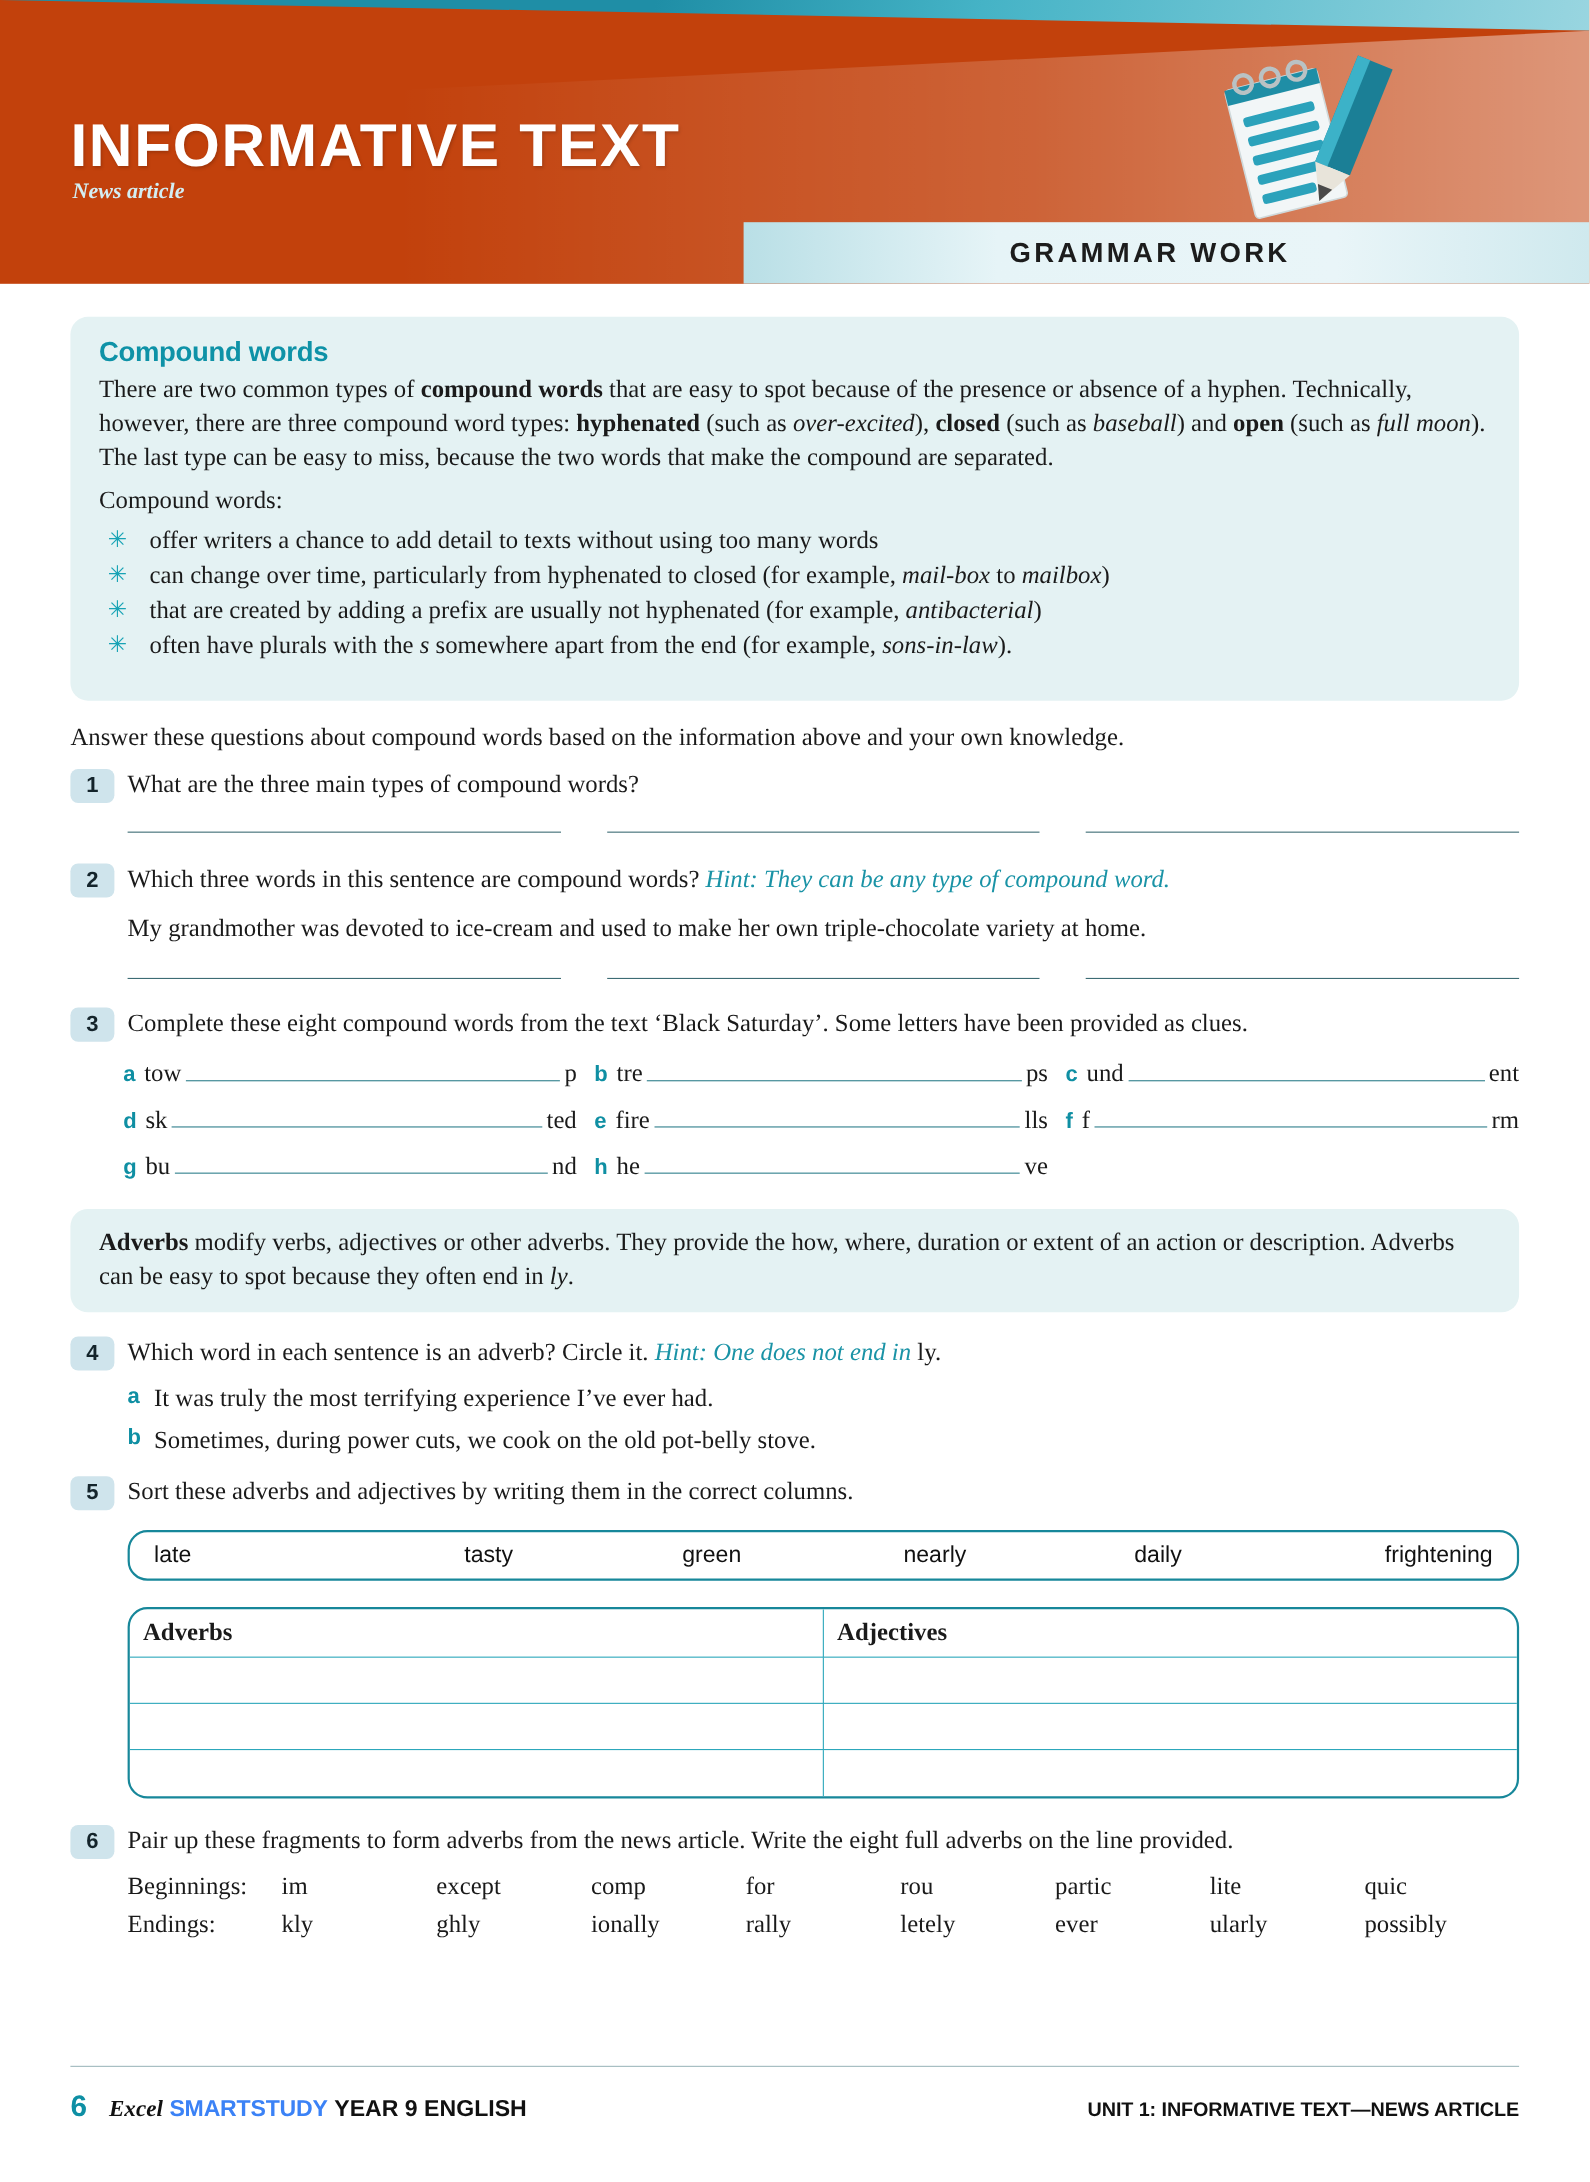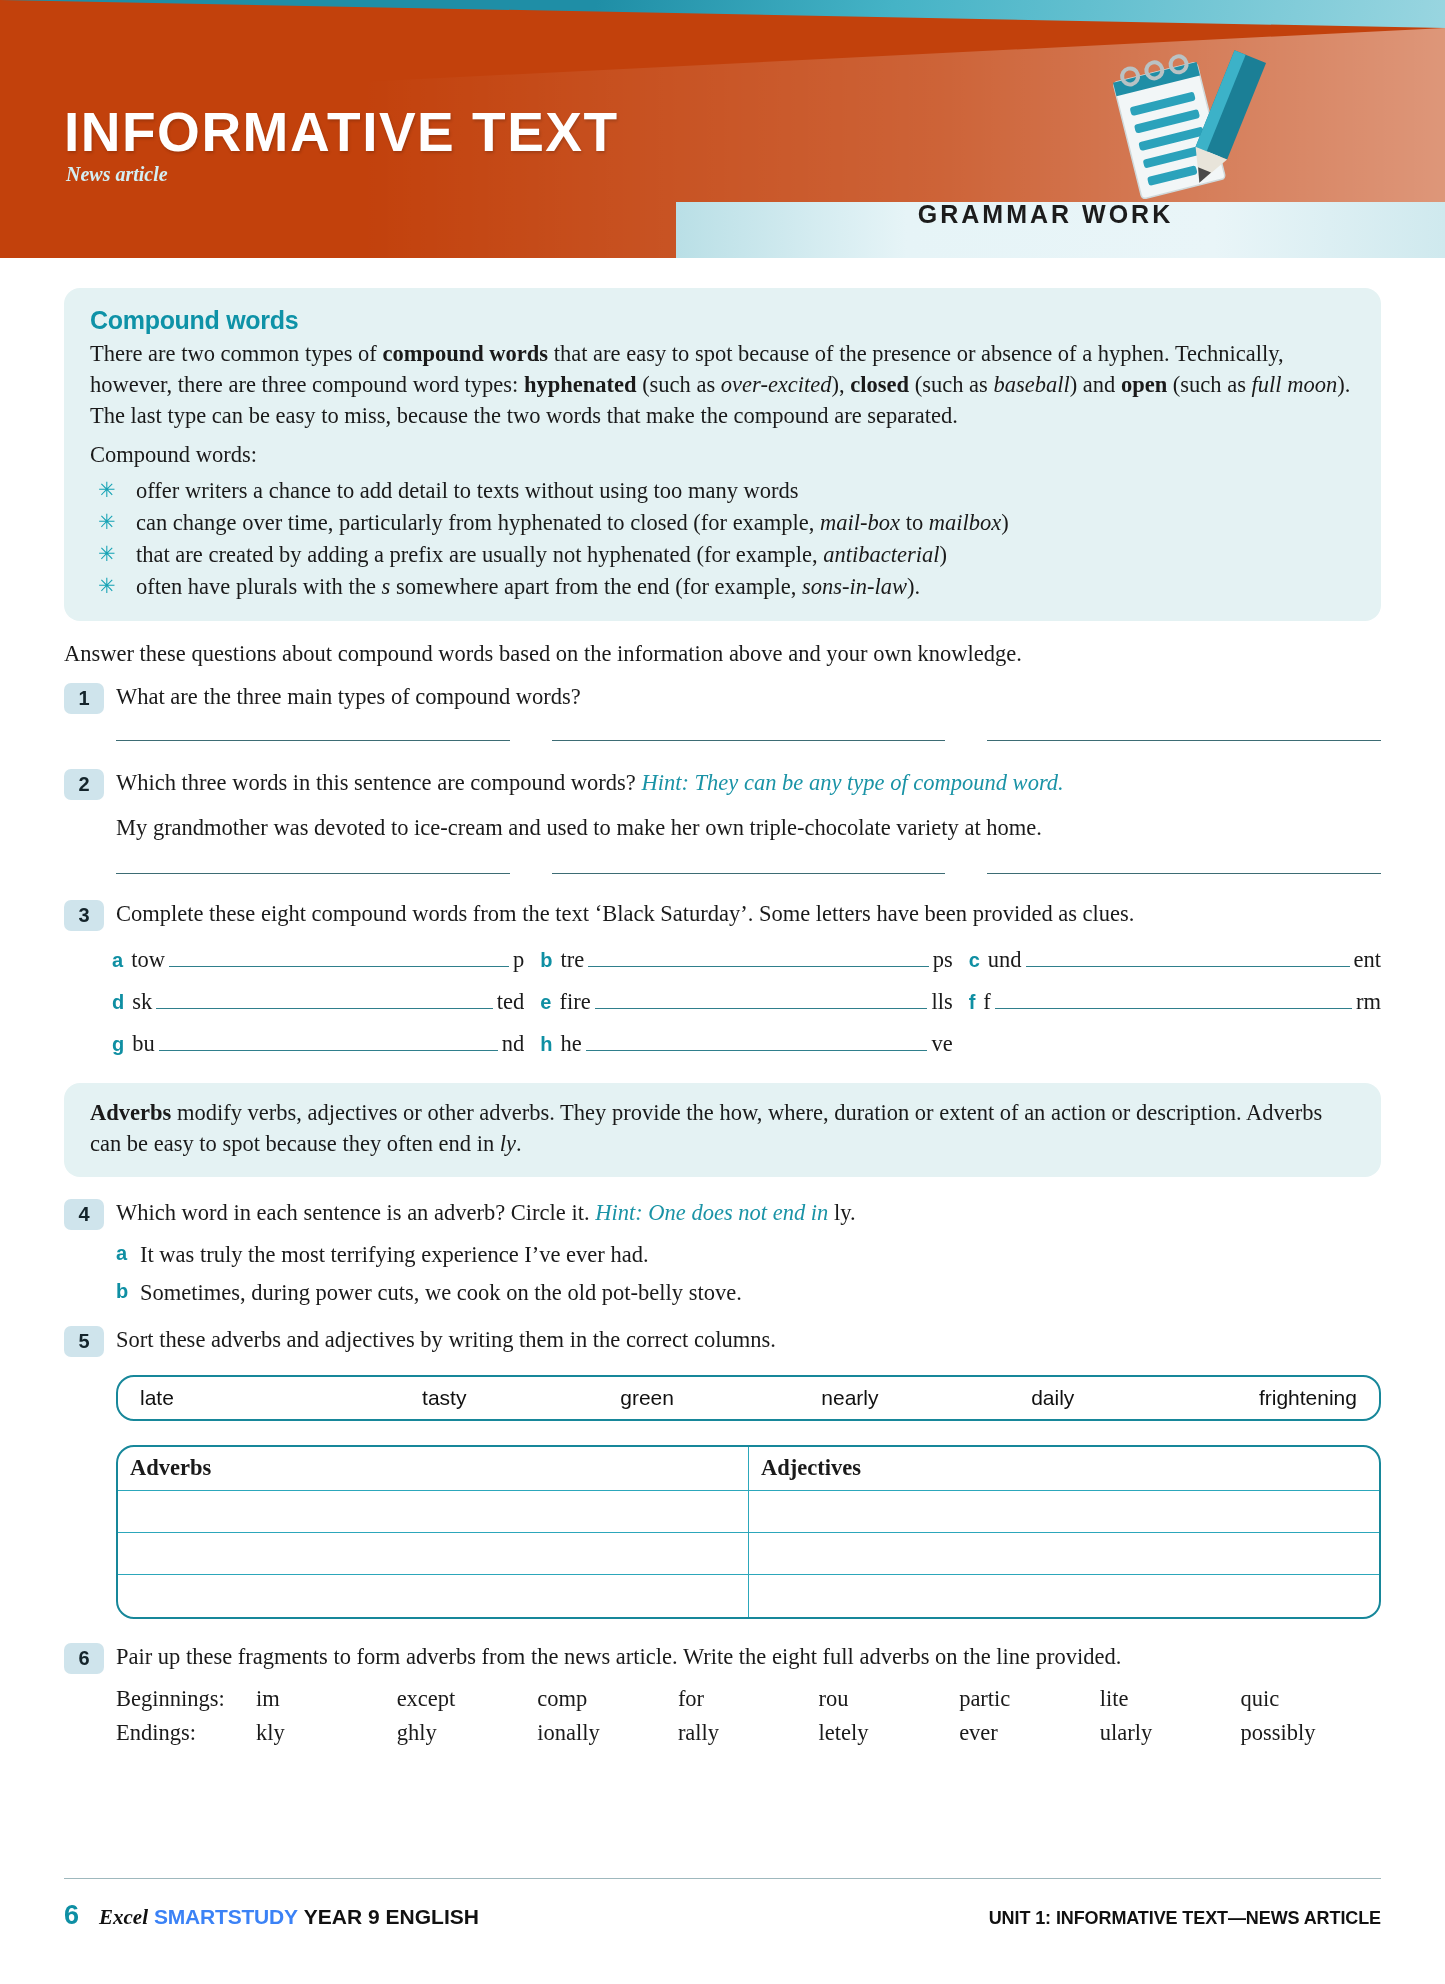--- a/index.html
+++ b/index.html
@@ -53,21 +53,21 @@
     color: #d4eef3;
   }
   .grammar-strip {
     position: absolute;
     left: 676px; bottom: 0;
     width: 769px; height: 56px;
     background: linear-gradient(90deg, #b9dfe6 0%, #e6f4f7 30%, #e9f5f8 70%, #cfe9ee 100%);
   }
   .grammar-label {
     position: absolute;
-    left: 676px; bottom: 16px;
+    left: 676px; bottom: 0;
     width: 769px; height: 56px;
     line-height: 56px;
     text-align: center;
     font-family: "Liberation Sans", sans-serif;
     font-weight: bold;
     font-size: 25px;
     letter-spacing: 3px;
     color: #1c1c1c;
     padding-right: 30px;
   }
@@ -77,21 +77,21 @@
     right: 160px; top: 42px;
     width: 210px; height: 180px;
   }
 
   
   .page { position: relative; padding: 0 64px; }
 
   .infobox {
     background: #e4f2f3;
     border-radius: 16px;
-    padding: 18px 26px 18px 26px;
+    padding: 18px 26px 34px 26px;
     margin-top: 30px;
   }
   .infobox h3 {
     font-family: "Liberation Sans", sans-serif;
     font-size: 25px;
     font-weight: bold;
     color: #0e92a7;
     margin-bottom: 4px;
     letter-spacing: -0.3px;
   }

